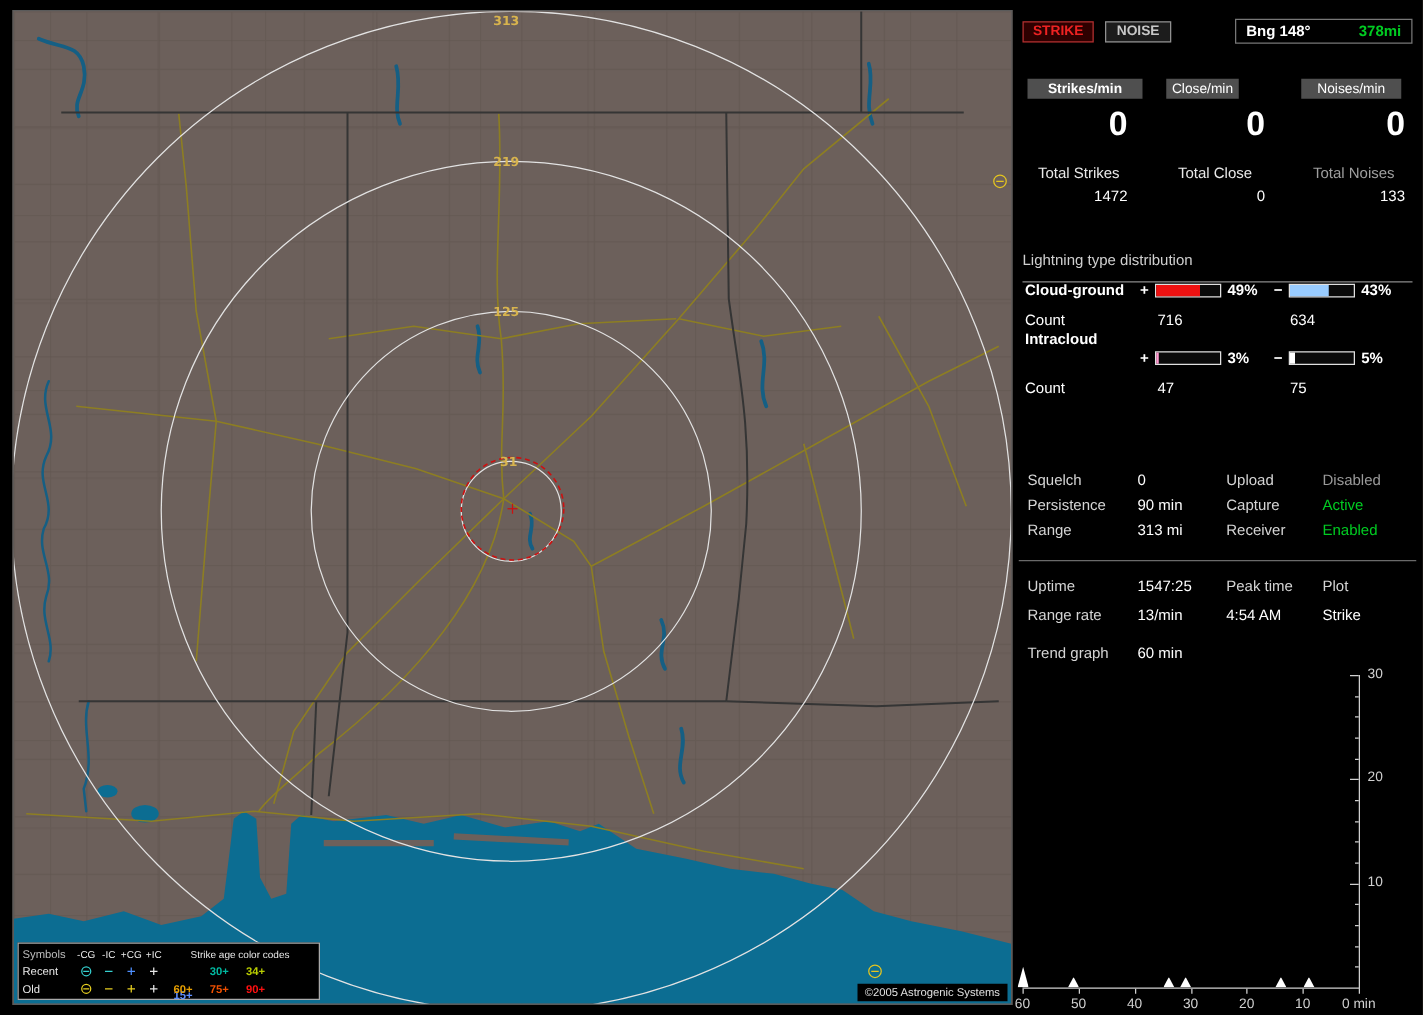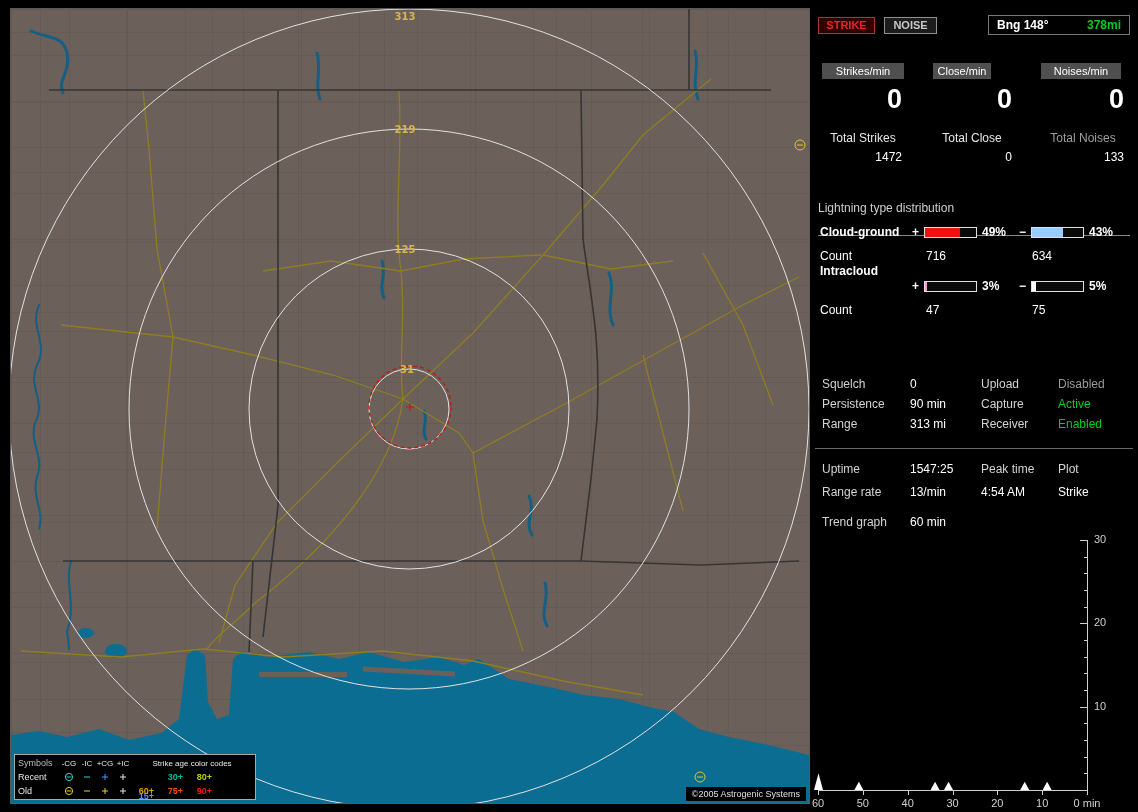--- a/index.html
+++ b/index.html
@@ -36,21 +36,21 @@
                font-weight:bold;font-size:12px;display:flex;justify-content:space-between;
                align-items:center;padding:0 8px;}
   .chip{position:absolute;background:#4f4f4f;color:#fff;font-size:11px;
         text-align:center;line-height:16px;height:16px;}
   .bigzero{position:absolute;color:#fff;font-size:27px;font-weight:bold;
            text-align:right;line-height:30px;}
   .tot-label{position:absolute;color:#e8e8e8;font-size:12px;text-align:center;}
   .tot-label.dim{color:#9f9f9f;}
   .tot-val{position:absolute;color:#fff;font-size:12px;text-align:right;}
   #dist-title{position:absolute;color:#cfcfcf;font-size:12px;
-              border-bottom:1px solid #8a8a8a;padding-bottom:20px;}
+              border-bottom:1px solid #8a8a8a;padding-bottom:10px;}
   .lbl{position:absolute;color:#d4d4d4;font-size:12px;}
   .val{position:absolute;color:#fff;font-size:12px;}
   .bold{font-weight:bold;}
   .bar{position:absolute;height:11px;border:1px solid #e0e0e0;background:#0a0a0a;}
   .bar i{display:block;height:100%;}
   #datetime{position:absolute;border-top:1px solid #6a6a6a;border-bottom:1px solid #6a6a6a;
             font-size:16px;font-weight:bold;line-height:32px;padding-left:6px;letter-spacing:0.5px;}
   .hr{position:absolute;border-top:1px solid #6a6a6a;height:0;}
 
   
@@ -192,21 +192,21 @@
             </svg>
           </span>
         <span class="lg-cell lg-sym" style="color: rgb(232, 232, 232);">
             <svg width="10" height="10" viewBox="0 0 10 10">
               <line x1="2" y1="5" x2="8" y2="5" stroke="currentColor"></line>
               <line x1="5" y1="2" x2="5" y2="8" stroke="currentColor"></line>
             </svg>
           </span>
         <span class="lg-cell lg-age" style="color: rgb(95, 143, 255); margin-top: 37px;">15+</span>
         <span class="lg-cell lg-age" style="color: rgb(0, 184, 160);">30+</span>
-        <span class="lg-cell lg-age" style="color: rgb(184, 204, 0);">80+</span>
+        <span class="lg-cell lg-age" style="color: rgb(184, 204, 0);">34+</span>
       </div>
       <div class="lg-row">
         <span class="lg-cell lg-first">Old</span>
         <span class="lg-cell lg-sym" style="color: rgb(232, 208, 32);">
             <svg width="10" height="10" viewBox="0 0 10 10">
               <circle cx="5" cy="5" r="3.6" fill="none" stroke="currentColor"></circle>
               <line x1="2.6" y1="5" x2="7.4" y2="5" stroke="currentColor"></line>
             </svg>
           </span>
         <span class="lg-cell lg-sym" style="color: rgb(232, 208, 32);">
@@ -235,21 +235,21 @@
     <div id="map-copyright">©2005 Astrogenic Systems</div>
   </div>
 
   <div id="strike-btn" style="left:818px;top:17px;width:57px;height:17px;">STRIKE</div>
   <div id="noise-btn" style="left:884px;top:17px;width:53px;height:17px;">NOISE</div>
   <div id="bearing-box" style="left:988px;top:15px;width:142px;height:20px;">
     <span>Bng 148°</span>
     <span style="color: rgb(0, 204, 34);">378mi</span>
   </div>
 
-  <div class="chip" style="left:822px;top:63px;width:82px;">Strikes/min</div>
+  <div class="chip" style="left:822px;top:63px;width:92px;font-weight:bold;">Strikes/min</div>
   <div class="chip" style="left:933px;top:63px;width:58px;">Close/min</div>
   <div class="chip" style="left:1041px;top:63px;width:80px;">Noises/min</div>
 
   <div class="bigzero" style="left:824px;top:84px;width:78px;">0</div>
   <div class="bigzero" style="left:934px;top:84px;width:78px;">0</div>
   <div class="bigzero" style="left:1046px;top:84px;width:78px;">0</div>
 
   <div class="tot-label" style="left:818px;top:131px;width:90px;">Total Strikes</div>
   <div class="tot-label" style="left:930px;top:131px;width:84px;">Total Close</div>
   <div class="tot-label dim" style="left:1038px;top:131px;width:90px;">Total Noises</div>

